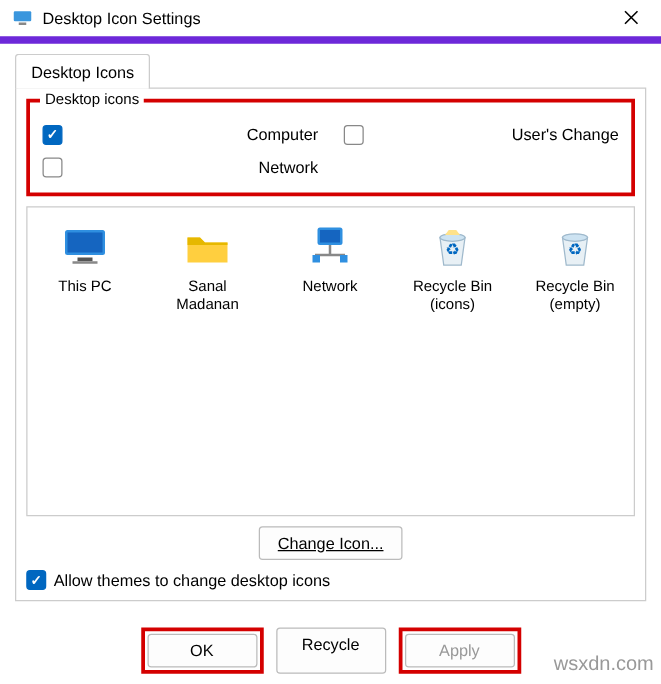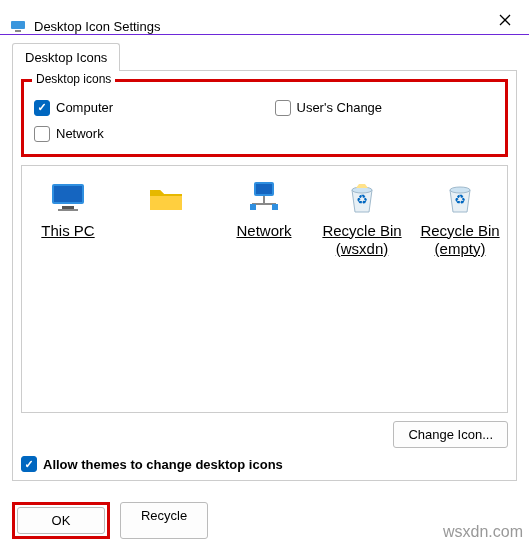--- a/index.html
+++ b/index.html
@@ -1,39 +1,39 @@
 <!DOCTYPE html>
 <html><head>
 <meta charset="utf-8">
 <style>
 * { box-sizing: border-box; font-family: 'Segoe UI', Tahoma, sans-serif; font-size: 13px; }
 body { margin: 0; background: #fff; width: 529px; height: 547px; overflow: hidden; }
 .window { width: 529px; height: 547px; background: #fff; display: flex; flex-direction: column; }
-.titlebar { display: flex; align-items: flex-end; height: 36px; padding: 0 10px; border-bottom: 1px solid #6d28d9; }
+.titlebar { display: flex; align-items: center; height: 36px; padding: 0 10px; border-bottom: 6px solid #6d28d9; }
 .titlebar-icon { width: 16px; height: 16px; margin-right: 8px; }
 .title-text { flex: 1; }
 .close-btn { width: 28px; height: 28px; display: flex; align-items: center; justify-content: center; cursor: pointer; font-size: 16px; }
 .tabstrip { padding: 8px 12px 0 12px; }
 .tab { display: inline-block; padding: 6px 12px; border: 1px solid #ccc; border-bottom: none; border-radius: 3px 3px 0 0; background: #fff; position: relative; z-index: 2; }
 .tabpanel { border: 1px solid #ccc; margin: 0 12px 12px 12px; position: relative; top: -1px; padding: 8px; display: flex; flex-direction: column; gap: 8px; height: 428px; }
 .group { border: 3px solid #d40000; padding: 8px 10px 12px 10px; position: relative; }
 .group-legend { position: absolute; top: -10px; left: 8px; background: #fff; padding: 0 4px; font-size: 12px; }
 .check-grid { display: grid; grid-template-columns: 1fr 1fr; column-gap: 20px; row-gap: 10px; margin-top: 10px; }
-.chk { display: flex; align-items: center; gap: 6px; }
+.chk { display: flex; align-items: center; gap: 6px; justify-content: space-between; }
 .chk-box { width: 16px; height: 16px; border: 1px solid #888; border-radius: 3px; display: flex; align-items: center; justify-content: center; background: #fff; }
 .chk-box.checked { background: #0067c0; border-color: #0067c0; }
 .chk-box.checked::after { content: "✓"; color: #fff; font-size: 11px; font-weight: bold; }
 .icon-list { border: 1px solid #ccc; flex: 1; padding: 12px 6px; display: flex; gap: 18px; align-items: flex-start; overflow: hidden; }
 .icon-item { width: 80px; text-align: center; }
 .icon-img { width: 40px; height: 40px; margin: 0 auto 4px auto; display: flex; align-items: center; justify-content: center; }
-.icon-label { font-size: 15px; line-height: 1.2; text-decoration: underline; }
-.btn-row { display: flex; justify-content: flex-end; gap: 0; }
+.icon-label { font-size: 12px; line-height: 1.2; }
+.btn-row { display: flex; justify-content: center; gap: 0; text-decoration: underline; }
 .btn { padding: 5px 14px; border: 1px solid #bbb; border-radius: 3px; background: #fdfdfd; cursor: pointer; min-width: 70px; text-align: center; }
-.allow-row { display: flex; align-items: center; gap: 6px; font-weight: bold; }
-.footer { display: flex; justify-content: flex-start; gap: 10px; padding: 8px 12px; }
+.allow-row { display: flex; align-items: center; gap: 6px; }
+.footer { display: flex; justify-content: center; gap: 10px; padding: 8px 12px; }
 .red-outline { border: 3px solid #d40000; padding: 2px; }
 .watermark { position: absolute; right: 6px; bottom: 6px; font-size: 16px; color: #999; }
 </style>
 </head>
 <body>
 
 <div class="window">
 
   <div class="titlebar">
     <span class="titlebar-icon">
@@ -95,20 +95,21 @@
         <div class="icon-label">This PC</div>
       </div>
 
       <div class="icon-item">
         <div class="icon-img">
           <svg viewBox="0 0 40 40">
               <path d="M4 12 h10 l4 4 h18 v16 h-32 z" fill="#ffcf3f"></path>
               <path d="M4 12 h10 l4 4 h18 v2 h-32 z" fill="#e6b800"></path>
             </svg>
         </div>
+        <div class="icon-label">Sanal Madanan</div>
       </div>
 
       <div class="icon-item">
         <div class="icon-img">
           <svg viewBox="0 0 40 40">
               <rect x="10" y="4" width="20" height="14" rx="2" fill="#2f8fe0"></rect>
               <rect x="12" y="6" width="16" height="10" fill="#1565c0"></rect>
               <line x1="20" y1="18" x2="20" y2="26" stroke="#888" stroke-width="2"></line>
               <line x1="8" y1="26" x2="32" y2="26" stroke="#888" stroke-width="2"></line>
               <rect x="6" y="26" width="6" height="6" fill="#2f8fe0"></rect>
@@ -120,21 +121,21 @@
 
       <div class="icon-item">
         <div class="icon-img">
           <svg viewBox="0 0 40 40">
               <path d="M10 12 h20 l-3 22 h-14 z" fill="#e8f0f5" stroke="#9fb9cc" stroke-width="1"></path>
               <ellipse cx="20" cy="12" rx="10" ry="3" fill="#cde3f2" stroke="#9fb9cc"></ellipse>
               <path d="M14 10 l3 -4 6 0 3 4" fill="#ffe28a"></path>
               <text x="20" y="26" text-anchor="middle" font-size="10" fill="#0067c0">♻</text>
             </svg>
         </div>
-        <div class="icon-label">Recycle Bin (wsxdn)</div>
+        <div class="icon-label">Recycle Bin (icons)</div>
       </div>
 
       <div class="icon-item">
         <div class="icon-img">
           <svg viewBox="0 0 40 40">
               <path d="M10 12 h20 l-3 22 h-14 z" fill="#e8f0f5" stroke="#9fb9cc" stroke-width="1"></path>
               <ellipse cx="20" cy="12" rx="10" ry="3" fill="#cde3f2" stroke="#9fb9cc"></ellipse>
               <text x="20" y="26" text-anchor="middle" font-size="10" fill="#0067c0">♻</text>
             </svg>
         </div>
@@ -152,16 +153,19 @@
       <span>Allow themes to change desktop icons</span>
     </label>
 
   </div>
 
   <div class="footer">
     <span class="red-outline">
       <div class="btn" style="min-width:88px">OK</div>
     </span>
     <div class="btn" style="min-width:88px">Recycle</div>
+    <span class="red-outline">
+      <div class="btn" style="min-width:88px;color:#999">Apply</div>
+    </span>
   </div>
 
   <span class="watermark">wsxdn.com</span>
 </div>
 
 </body></html>

